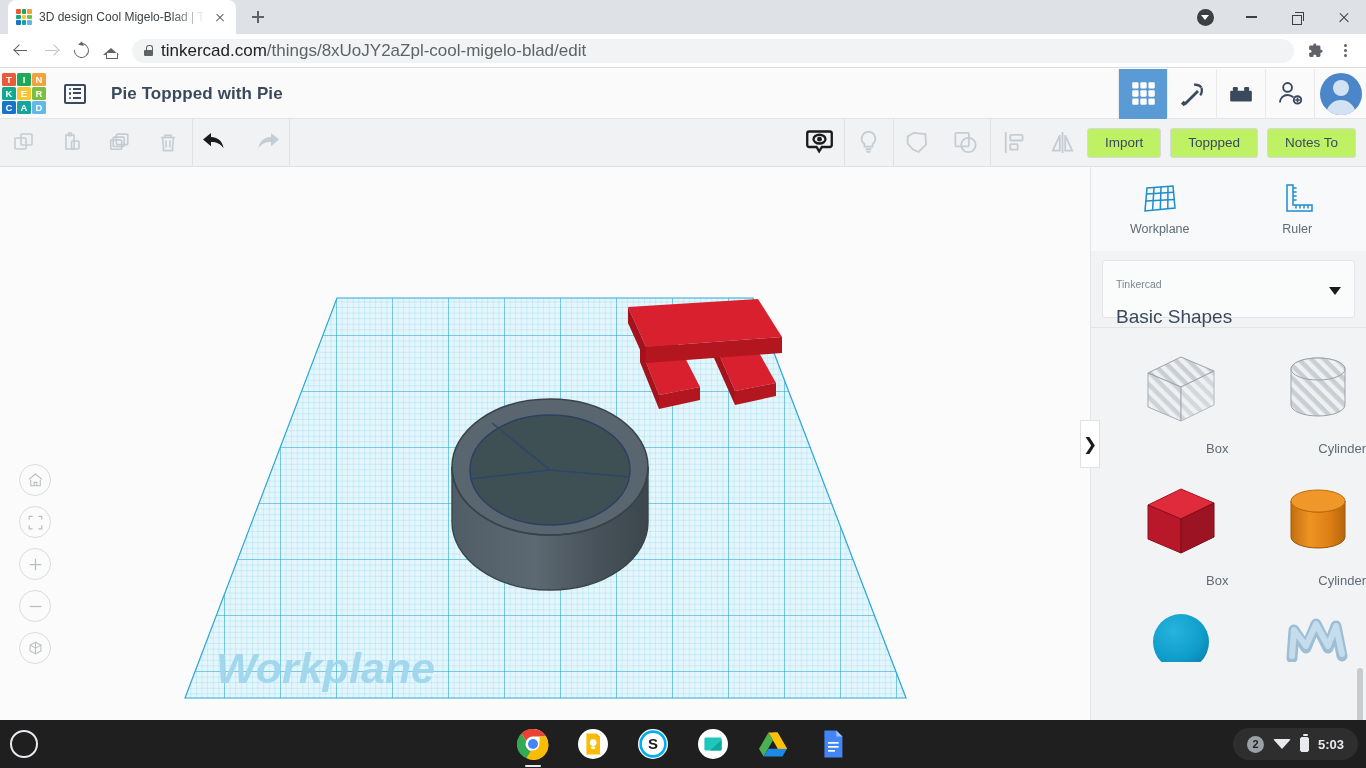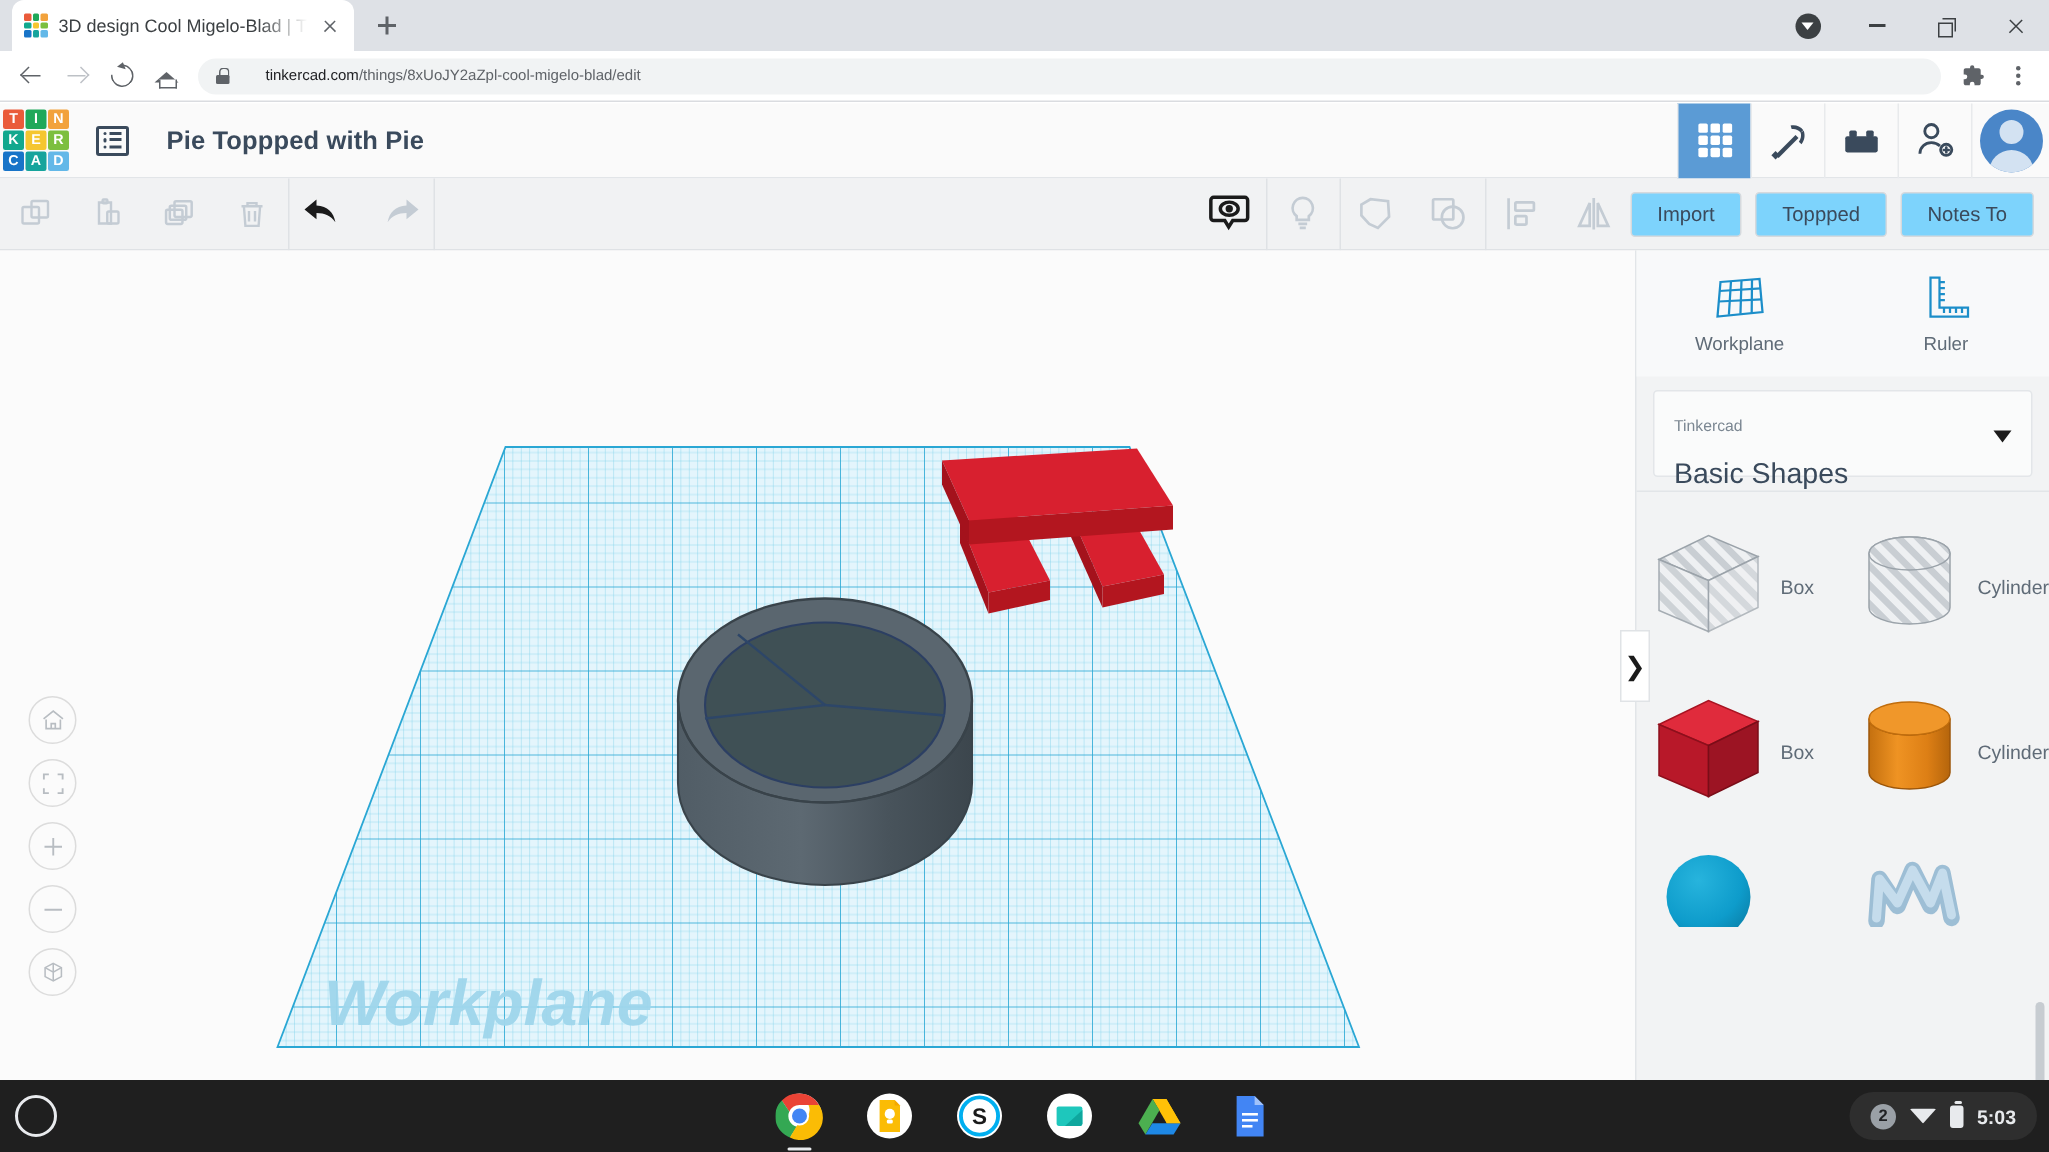--- a/index.html
+++ b/index.html
@@ -74,21 +74,21 @@
   .homeic::after{content:"";position:absolute;left:3px;top:9px;width:10px;height:5px;
     border:1.4px solid #5f6368;border-top:none;background:#fff;}
   .omnibox {
     flex:1; height:24px; background:#f1f3f4; border-radius:12px; margin:0 6px;
     display:flex; align-items:center; padding:0 12px; gap:8px;
   }
   .lock{width:9px;height:11px;position:relative;flex:0 0 9px;}
   .lock::before{content:"";position:absolute;left:0;bottom:0;width:9px;height:6.5px;background:#5f6368;border-radius:1px;}
   .lock::after{content:"";position:absolute;left:2px;top:0;width:5px;height:5.5px;
     border:1.5px solid #5f6368;border-bottom:none;border-radius:3px 3px 0 0;}
-  .url{font-size:10px;color:#5f6368;white-space:nowrap;margin-left:16px;}
+  .url{font-size:17px;color:#5f6368;white-space:nowrap;}
   .url b{color:#202124;font-weight:400;}
   .puzz{width:17px;height:17px;position:relative;}
   .puzz svg{display:block;}
   .dots{width:16px;height:16px;display:flex;flex-direction:column;align-items:center;justify-content:center;gap:2.4px;}
   .dots i{width:3px;height:3px;border-radius:50%;background:#5f6368;display:block;}
 
   
   .tc-header {
     position:absolute; left:0; top:69px; width:1366px; height:50px;
     background:#fafafa; border-bottom:1px solid #e2e5e8;
@@ -120,21 +120,21 @@
   .tc-toolbar {
     position:absolute; left:0; top:119px; width:1366px; height:48px;
     background:#f1f2f3; border-bottom:1px solid #dfe2e5;
     display:flex; align-items:center;
   }
   .tb-group{display:flex;align-items:center;height:48px;}
   .tb-sep{width:1px;height:48px;background:#dfe2e5;}
   .tb-btn{width:48px;height:48px;display:flex;align-items:center;justify-content:center;}
   .tb-spacer{flex:1;}
   .tc-actions{ display:flex; align-items:center; gap:9px; padding-right:10px; }
-  .act-btn{ height:30px; padding:0 17px; background:#7dd3fc; border:1px solid #d5d9dd;
+  .act-btn{ height:30px; padding:0 17px; background:#bef264; border:1px solid #d5d9dd;
     border-radius:3px; font-size:13.5px; color:#3a4a5c; display:flex; align-items:center; }
 
   
   .canvas {
     position:absolute; left:0; top:167px; width:1090px; height:553px;
     background:#fbfbfb; overflow:hidden;
   }
   .viewcube{ position:absolute; left:25px; top:190px; }
   .leftbtns{ position:absolute; left:19px; top:297px; display:flex; flex-direction:column; gap:10px; }
   .rbtn{ width:32px; height:32px; border-radius:50%; border:1px solid #dcdcdc; background:#fbfbfb;
@@ -151,21 +151,21 @@
   .rp-tool{ flex:1; display:flex; flex-direction:column; align-items:center; justify-content:center; gap:6px; }
   .rp-tool span{ font-size:12.5px; color:#5f6b77; }
   .rp-select{ margin:9px 11px 0; background:#fafbfb; border:1px solid #e3e6e9; border-radius:3px;
     height:58px; padding:7px 13px; position:relative; }
   .rp-select .sm{ font-size:10.5px; color:#7b8792;margin-top:10px; }
   .rp-select .lg{ font-size:19px; color:#3a4a5c; margin-top:16px; }
   .rp-caret{ position:absolute; right:13px; top:26px; width:0;height:0;
     border-left:6px solid transparent;border-right:6px solid transparent;border-top:8px solid #1b1b1b; }
   .rp-divider{ height:1px; background:#e2e5e8; margin-top:9px; }
   .rp-grid{ display:flex; flex-wrap:wrap; padding:14px 0 0; position:relative; }
-  .shape-cell{ width:50%; display:flex; flex-direction:row; align-items:center; padding-bottom:18px; }
+  .shape-cell{ width:50%; display:flex; flex-direction:column; align-items:flex-end; padding-bottom:18px; }
   .shape-cell .label{ font-size:13px; color:#5f6b77; margin-top:7px; }
   .shape-art{ width:96px; height:92px; display:flex; align-items:center; justify-content:center; }
   .rp-scrollbar{ position:absolute; right:3px; top:340px; width:6px; height:82px; background:#c7ccd1; border-radius:3px; }
 
   
   .shelf{ position:absolute; left:0; top:720px; width:1366px; height:48px; background:#1f1f1f;
     display:flex; align-items:center; }
   .shelf-launcher{ position:absolute; left:10px; width:28px; height:28px; border-radius:50%;
     border:2px solid #e8eaed; }
   .shelf-apps{ margin:0 auto; display:flex; align-items:center; gap:28px; }

